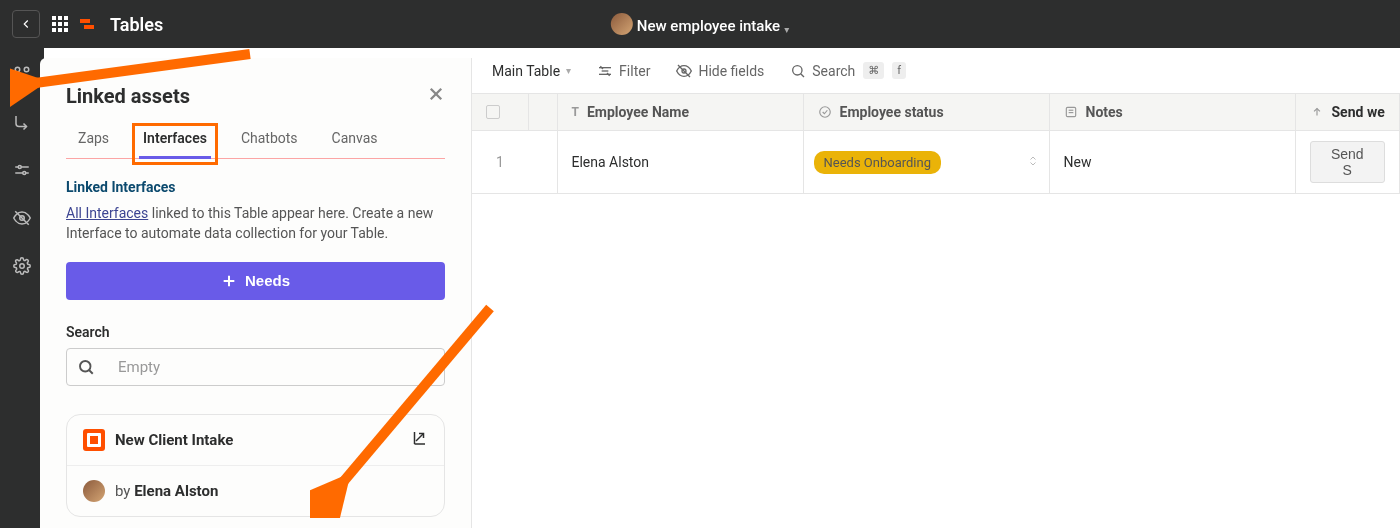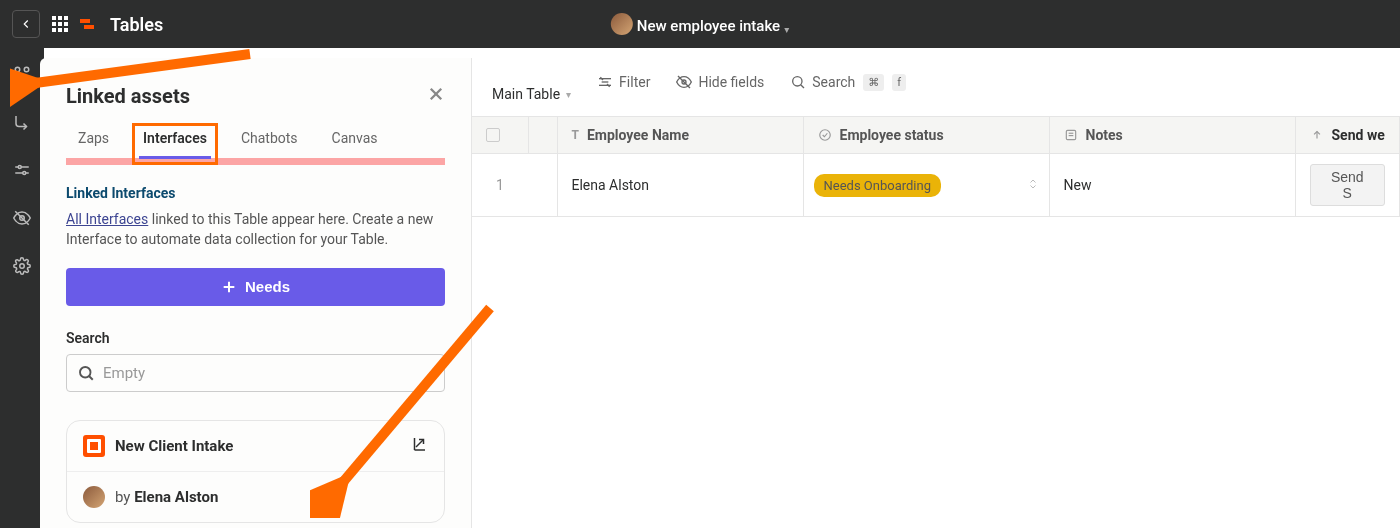--- a/index.html
+++ b/index.html
@@ -23,49 +23,49 @@
     
     .main-area { display: flex; height: calc(100% - 44px); }
     .icon-rail { width: 44px; background: #2d2e2e; display: flex; flex-direction: column; align-items: center; padding-top: 16px; gap: 28px; color: #999; }
     .rail-ic { width: 20px; height: 20px; display: flex; align-items: center; justify-content: center; cursor: pointer; }
 
     
     .panel { width: 432px; background: #fdfdfc; border-right: 1px solid #e5e5e5; padding: 26px 26px 0 26px; position: relative; border-top-left-radius: 6px; margin-top: 10px; margin-left: -4px; }
     .panel-header { display: flex; justify-content: space-between; align-items: flex-start; margin-bottom: 22px; }
     .panel-title { font-size: 20px; font-weight: 700; color: #2d2e2e; }
     .close-x { cursor: pointer; color: #888; font-size: 20px; }
-    .tabs { display: flex; gap: 26px; border-bottom: 7px solid #fca5a5; margin-bottom: 20px; padding-left: 8px; }
+    .tabs { display: flex; gap: 26px; border-bottom: 1px solid #fca5a5; margin-bottom: 20px; padding-left: 8px; }
     .tab { padding: 0 4px 12px 4px; font-size: 14px; color: #666; cursor: pointer; position: relative; }
     .tab.active { color: #2d2e2e; font-weight: 600; }
     .tab.active::after { content: ""; position: absolute; bottom: -1px; left: 0; right: 0; height: 3px; background: #695be8; }
     .tab.highlight-box { outline: 3px solid #ff6a00; outline-offset: 4px; }
     .section-title { font-size: 14px; font-weight: 700; color: #0c4a6e; margin-bottom: 8px; }
     .section-desc { font-size: 14px; color: #555; line-height: 1.45; margin-bottom: 18px; }
     .section-desc a { color: #3d4592; text-decoration: underline; }
     .create-btn { width: 100%; height: 38px; background: #695be8; color: #fff; border: none; border-radius: 4px; font-size: 15px; font-weight: 600; display: flex; align-items: center; justify-content: center; gap: 8px; cursor: pointer; margin-bottom: 24px; }
     .search-label { font-size: 14px; font-weight: 600; color: #2d2e2e; margin-bottom: 8px; display: block; }
-    .search-box { width: 100%; height: 38px; border: 1px solid #ccc; border-radius: 4px; display: flex; align-items: center; padding: 0 10px; gap: 8px; color: #999; font-size: 15px; margin-bottom: 28px; }
+    .search-box { width: 100%; height: 38px; border: 1px solid #ccc; border-radius: 4px; display: flex; align-items: center; padding: 0 10px; gap: 23px; color: #999; font-size: 15px; margin-bottom: 28px; }
     .card { border: 1px solid #e5e5e5; border-radius: 14px; padding: 0; }
     .card-row { display: flex; align-items: center; justify-content: space-between; padding: 14px 16px; }
     .card-row + .card-row { border-top: 1px solid #eee; }
     .card-left { display: flex; align-items: center; gap: 10px; }
     .iface-icon { width: 22px; height: 22px; background: #ff4f00; border-radius: 3px; position: relative; }
     .iface-icon::after { content:""; position:absolute; inset:4px; background:#fff; border-radius:1px; }
     .iface-icon::before { content:""; position:absolute; left:7px; top:7px; width:8px; height:8px; background:#ff4f00; z-index:1; }
     .card-title { font-size: 15px; font-weight: 700; color: #2d2e2e; }
     .open-icon { color: #2d2e2e; cursor: pointer; }
     .avatar-xs { width: 22px; height: 22px; border-radius: 50%; background: linear-gradient(135deg, #8b5a3c, #d4a574); }
     .byline { font-size: 15px; color: #555; }
     .byline strong { color: #2d2e2e; font-weight: 700; }
 
     
     .content { flex: 1; display: flex; flex-direction: column; }
     .toolbar { display: flex; align-items: center; gap: 26px; padding: 14px 20px; border-bottom: 1px solid #e5e5e5; color: #666; font-size: 14px; }
     .tool-item { display: flex; align-items: center; gap: 6px; cursor: pointer; }
-    .tool-main { color: #2d2e2e; margin-top: 24px; }
+    .tool-main { color: #2d2e2e; }
     .kbd { background: #eee; border-radius: 3px; padding: 2px 5px; font-size: 11px; color: #666; margin-left: 2px; }
     .tabledata { width: 100%; border-collapse: collapse; }
     .tabledata th, .tabledata td { border-right: 1px solid #e5e5e5; border-bottom: 1px solid #e5e5e5; text-align: left; font-size: 14px; }
     .tabledata thead { background: #f5f5f3; }
     .th-inner { display: flex; align-items: center; gap: 8px; padding: 10px 14px; color: #555; }
     .th-type-ic { color: #999; font-size: 12px; }
     .col-check { width: 56px; }
     .col-rownum { width: 24px; }
     .col-name { width: 246px; }
     .col-status { width: 246px; }

